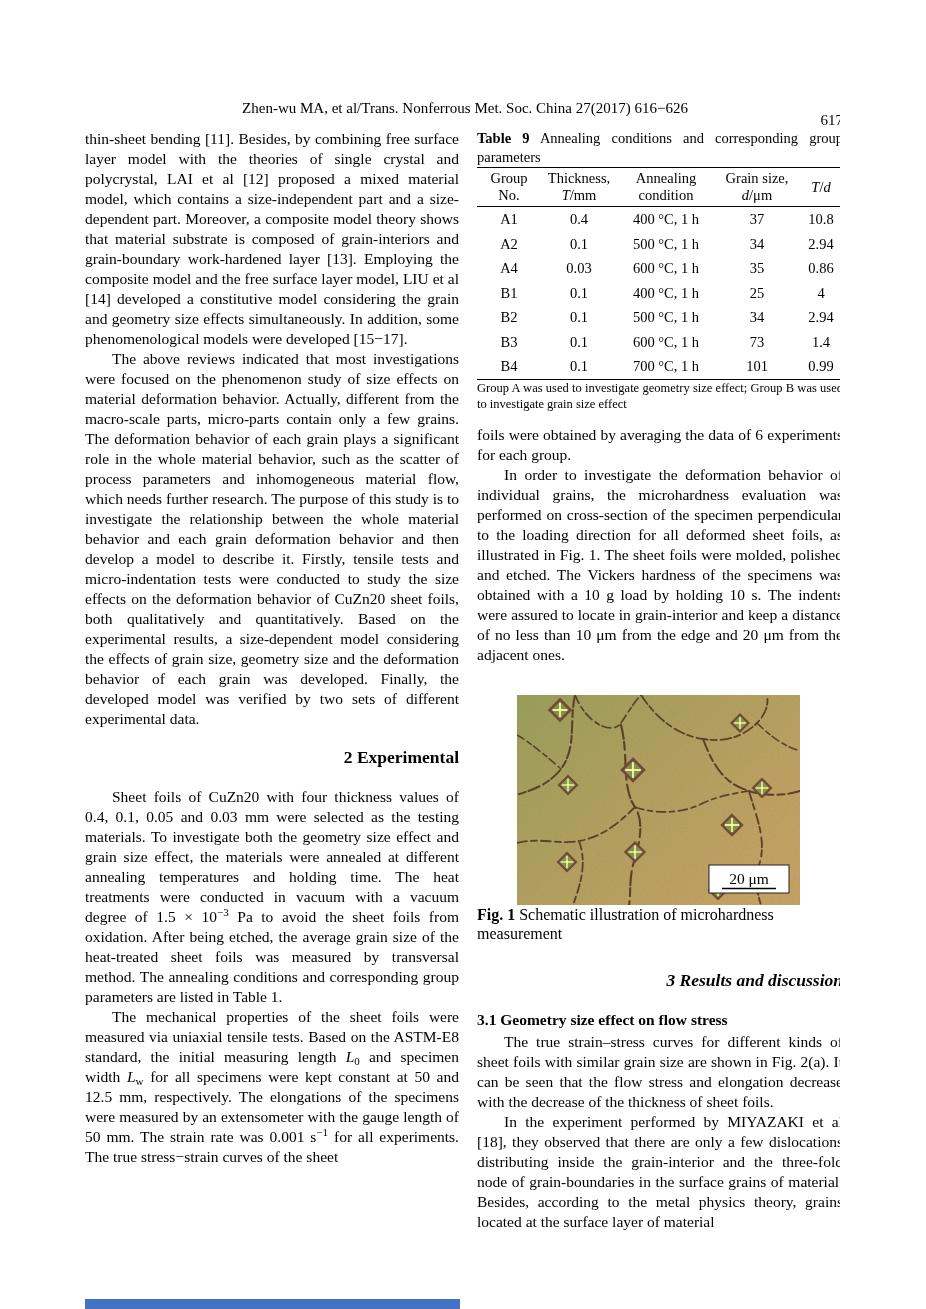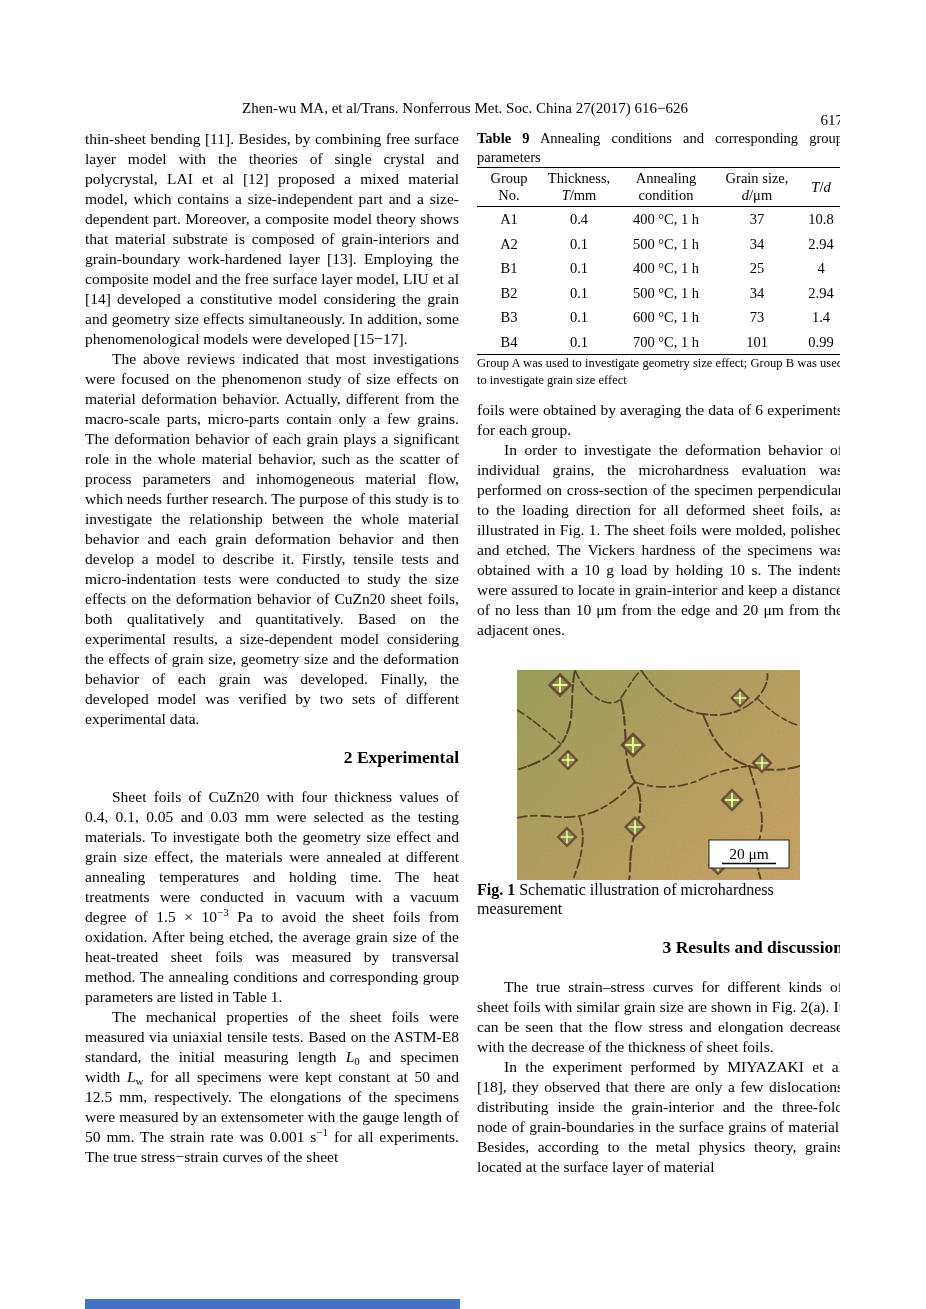--- a/index.html
+++ b/index.html
@@ -107,20 +107,27 @@
             <td>400 °C, 1 h</td>
             <td>37</td>
             <td>10.8</td>
           </tr>
         <tr>
             <td>A2</td>
             <td>0.1</td>
             <td>500 °C, 1 h</td>
             <td>34</td>
             <td>2.94</td>
+          </tr>
+        <tr>
+            <td>A4</td>
+            <td>0.03</td>
+            <td>600 °C, 1 h</td>
+            <td>35</td>
+            <td>0.86</td>
           </tr>
         <tr>
             <td>B1</td>
             <td>0.1</td>
             <td>400 °C, 1 h</td>
             <td>25</td>
             <td>4</td>
           </tr>
         <tr>
             <td>B2</td>
@@ -196,20 +203,21 @@
         </g>
         <g>
           <rect x="192" y="170" width="80" height="28" fill="#ffffff" stroke="#222222" stroke-width="1"></rect>
           <text x="232" y="189" text-anchor="middle" font-family="Liberation Serif, DejaVu Serif, serif" font-size="15.5" fill="#000000">20 μm</text>
           <line x1="205" y1="193.5" x2="259" y2="193.5" stroke="#000000" stroke-width="1.4"></line>
         </g>
       </svg>
     </div>
     <p class="fig-caption"><b>Fig. 1</b> <span>Schematic illustration of microhardness measurement</span></p>
 
-    <h2 class="sec-heading" style="margin-top:18px;">3 Results and discussion</h2>
+    <h2 class="sec-heading" style="margin-top:26px;font-style:italic;">3 Results and discussion</h2>
+    <h3 class="subsec-heading">3.1 Geometry size effect on flow stress</h3>
     <p class="indent">The true strain–stress curves for different kinds of sheet foils with similar grain size are shown in Fig. 2(a). It can be seen that the flow stress and elongation decrease with the decrease of the thickness of sheet foils.</p>
     <p class="indent">In the experiment performed by MIYAZAKI et al [18], they observed that there are only a few dislocations distributing inside the grain-interior and the three-fold node of grain-boundaries in the surface grains of material. Besides, according to the metal physics theory, grains located at the surface layer of material</p>
   </div>
 
   <div class="link-bar" style="background: rgb(68, 114, 196);"></div>
 
 </div>
 
 </body></html>

